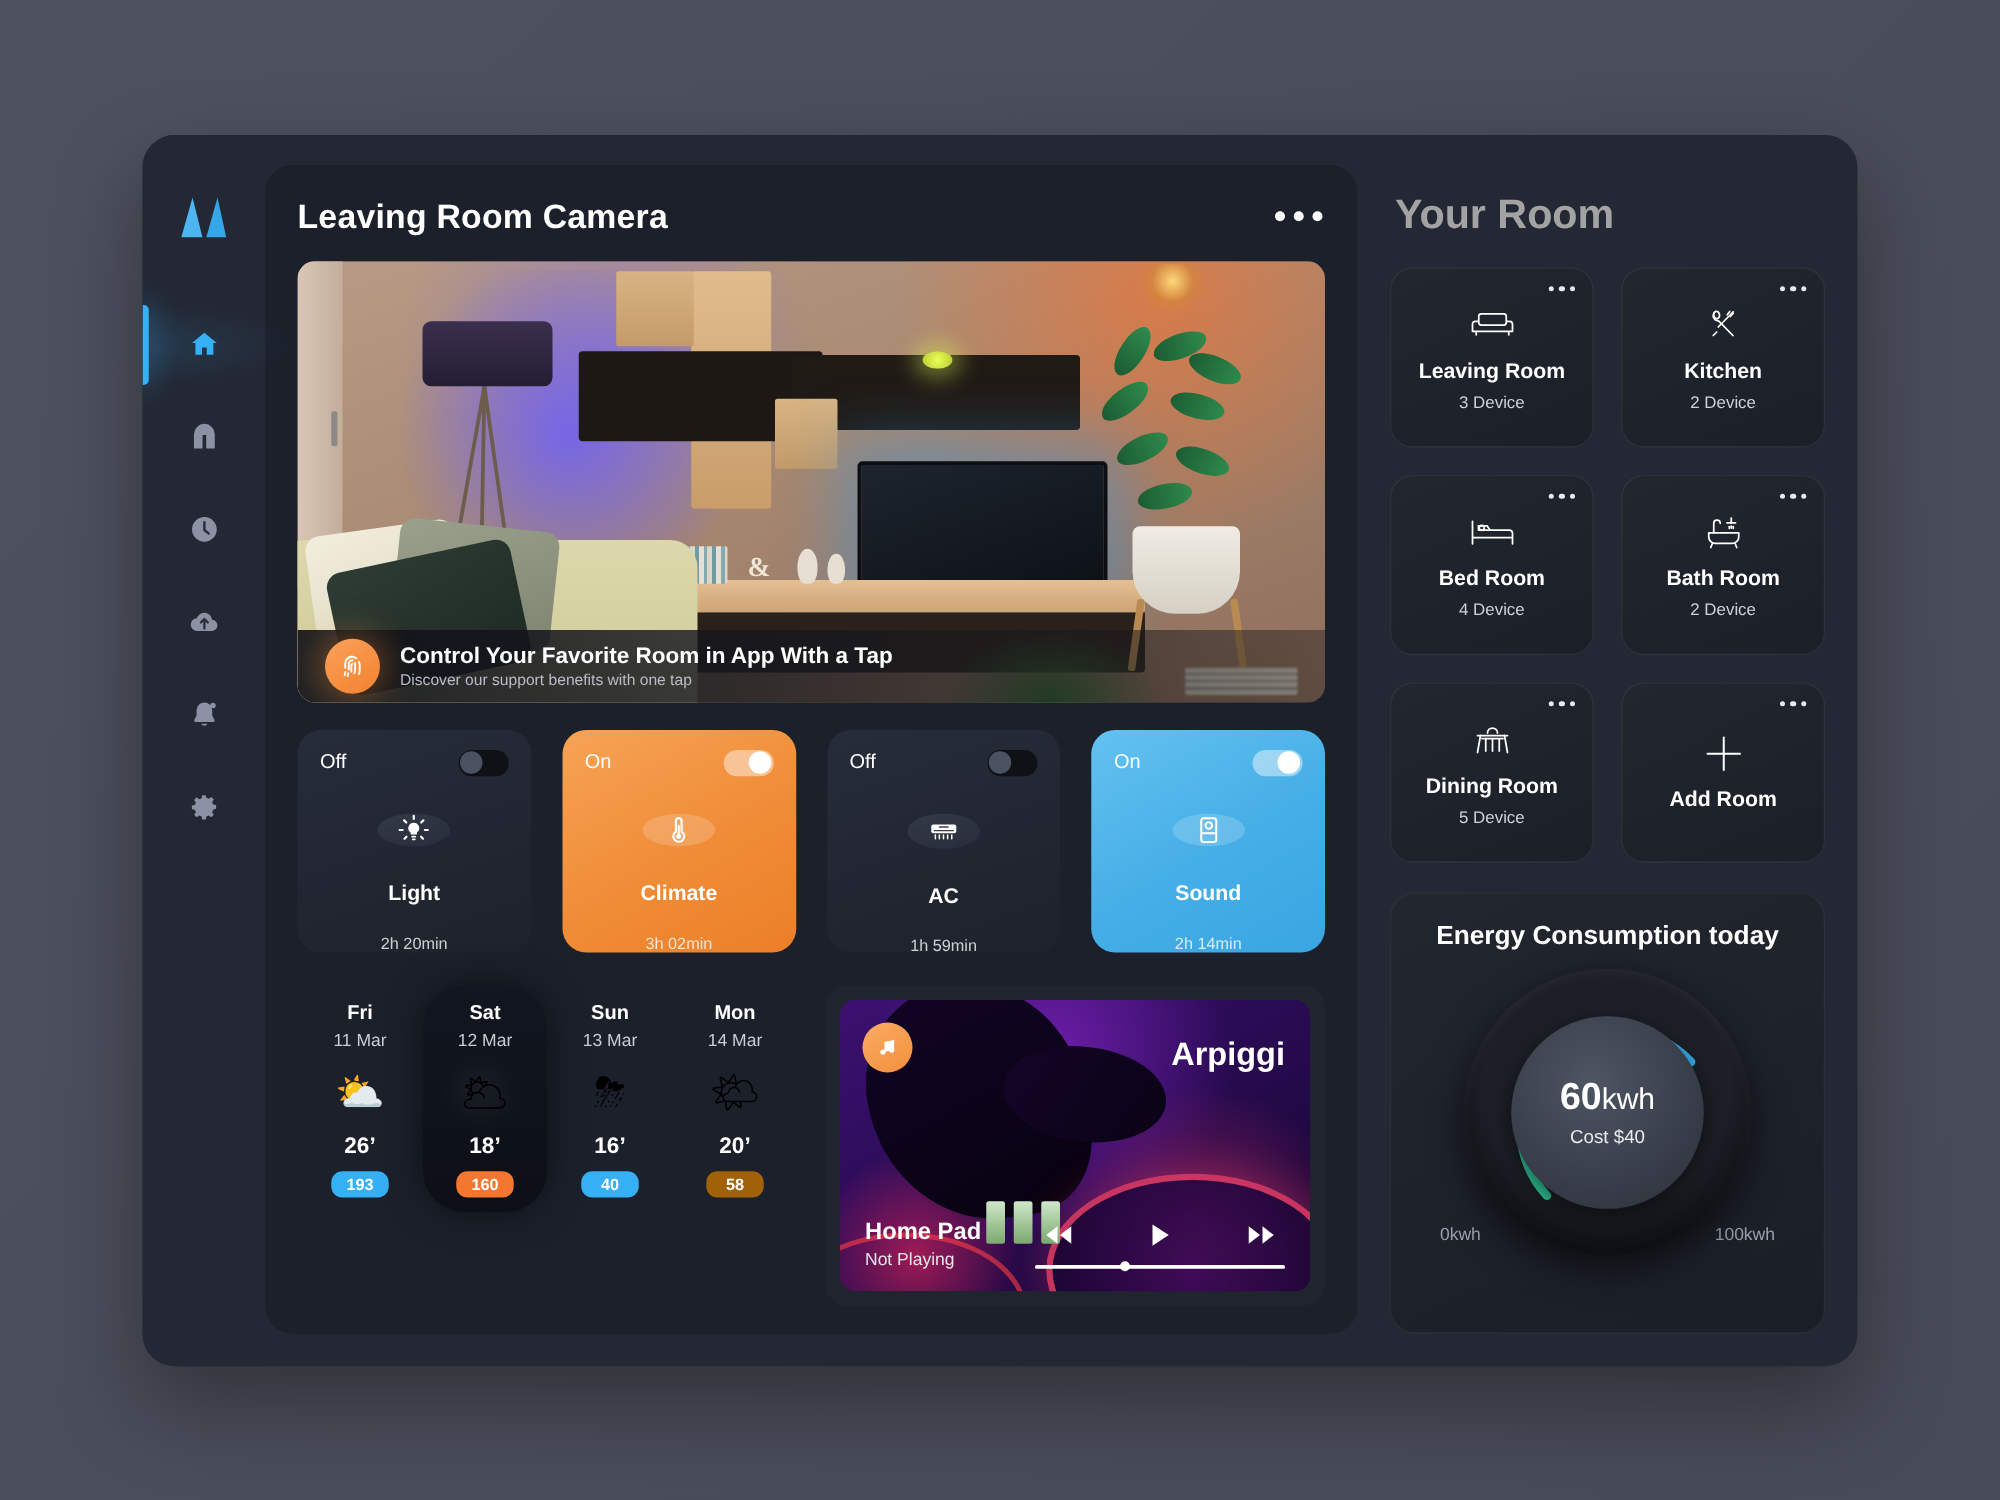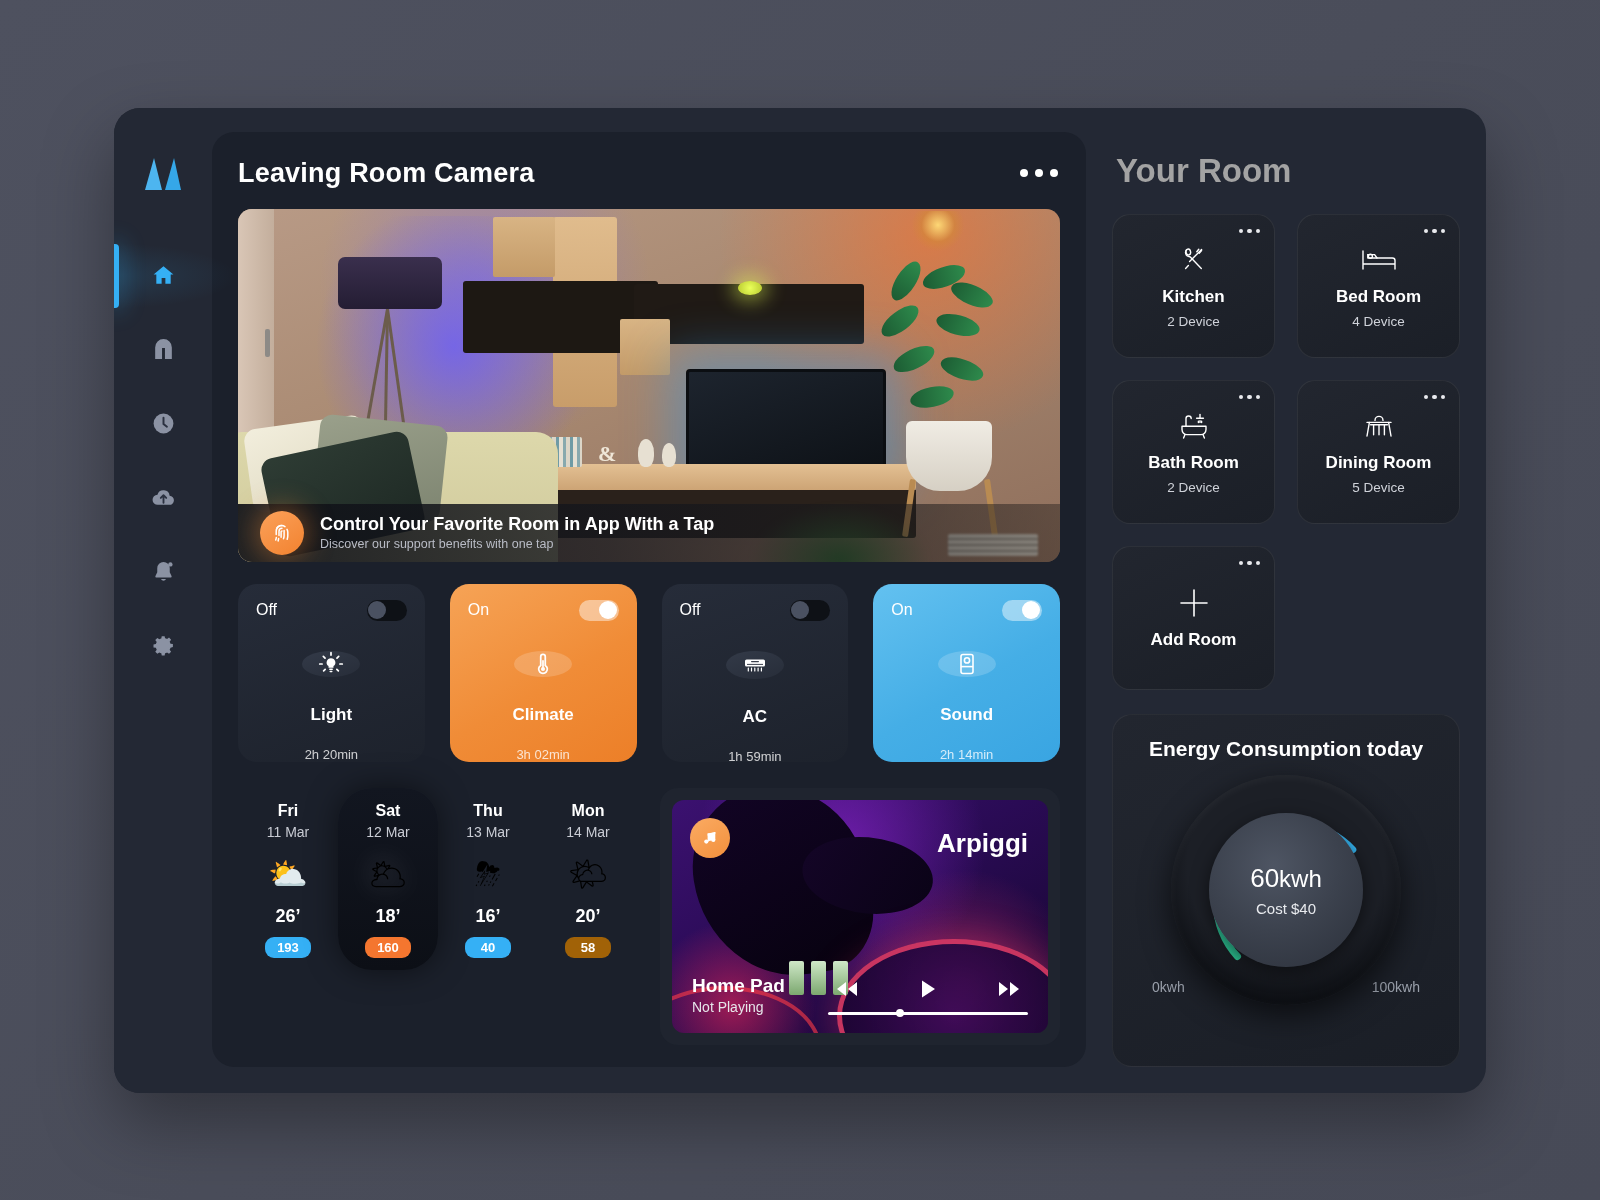--- a/index.html
+++ b/index.html
@@ -307,21 +307,21 @@
   }
   .gauge-svg { position: absolute; inset: 0; }
   .gauge-hub {
     position: absolute; left: 50%; top: 50%; transform: translate(-50%,-50%);
     width: 154px; height: 154px; border-radius: 50%;
     background: radial-gradient(circle at 42% 34%, #4e5563 0%, #3c424e 48%, #2b303a 100%);
     display: flex; flex-direction: column; align-items: center; justify-content: center;
     box-shadow: 0 6px 18px rgba(0,0,0,.55);
   }
   .gauge-val { font-size: 24px; color: #fff; font-weight: 500; }
-  .gauge-val b { font-weight: normal; font-size: 26px; }
+  .gauge-val b { font-weight: bold; font-size: 30px; }
   .gauge-cost { font-size: 15px; color: #e8eaee; margin-top: 6px; }
   .gauge-labels { width: 268px; display: flex; justify-content: space-between; margin-top: -26px; }
   .gauge-labels span { font-size: 14px; color: #9aa0ab; }
 </style>
 </head>
 <body>
 
 <div class="app">
 
   <aside class="sidebar">
@@ -542,21 +542,21 @@
               <span class="badge" style="background:#35b0f5">193</span>
             </div>
             <div class="day sel">
               <span class="dow">Sat</span>
               <span class="date">12 Mar</span>
               <span class="wicon">🌥</span>
               <span class="temp">18’</span>
               <span class="badge" style="background:#f4762f">160</span>
             </div>
             <div class="day">
-              <span class="dow">Thu</span>
+              <span class="dow">Sun</span>
               <span class="date">13 Mar</span>
               <span class="wicon">⛈</span>
               <span class="temp">16’</span>
               <span class="badge" style="background:#35b0f5">40</span>
             </div>
             <div class="day">
               <span class="dow">Mon</span>
               <span class="date">14 Mar</span>
               <span class="wicon">🌤</span>
               <span class="temp">20’</span>
@@ -622,20 +622,36 @@
         </div>
 
       </div>
     </section>
 
     <section class="right-col">
       <h2 class="yr-title">Your Room</h2>
 
       <div class="rooms">
 
+        <div class="room">
+          <div class="rdots">
+              <i></i>
+              <i></i>
+              <i></i>
+            </div>
+          <div class="ricon">
+            <svg width="38" height="26" viewBox="0 0 38 26" fill="none" stroke="#fff" stroke-width="1.4" stroke-linejoin="round">
+              <rect x="8" y="4" width="22" height="9" rx="2"></rect>
+              <path d="M8 10H5.4A2.4 2.4 0 0 0 3 12.4V18h32v-5.6A2.4 2.4 0 0 0 32.6 10H30"></path>
+              <path d="M6 18v3.4M32 18v3.4"></path>
+            </svg>
+          </div>
+          <div class="rname">Leaving Room</div>
+          <div class="rdev">3 Device</div>
+        </div>
 
         <div class="room">
           <div class="rdots">
               <i></i>
               <i></i>
               <i></i>
             </div>
           <div class="ricon">
             <svg width="30" height="30" viewBox="0 0 30 30" fill="none" stroke="#fff" stroke-width="1.4" stroke-linecap="round" stroke-linejoin="round">
               <path d="M8 4.5c-2 1.6-2 4.6 0 6.2 1.3 1 2.6.6 3.3 1.4l11 11.3"></path>

